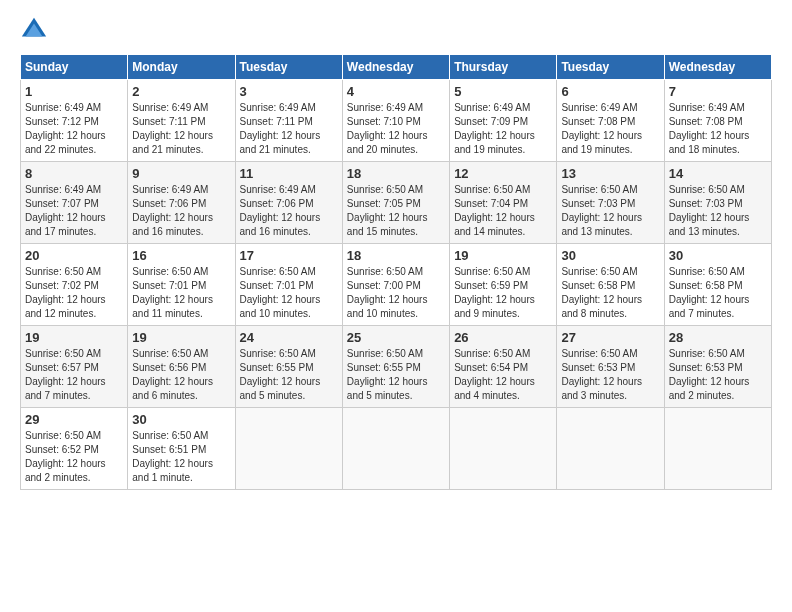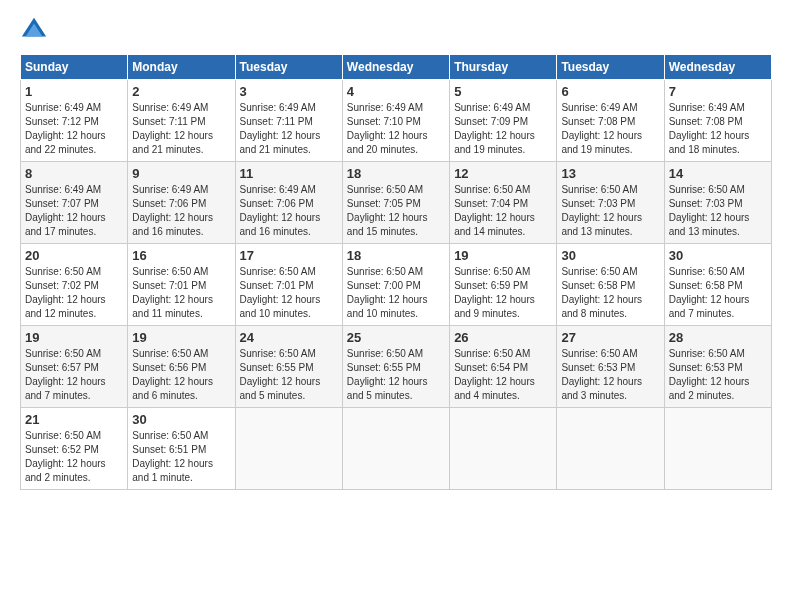--- a/index.html
+++ b/index.html
@@ -333,21 +333,21 @@
           <td>
             <span class="day-num">28</span>
             <div class="day-info" style="white-space: pre-line;">Sunrise: 6:50 AM
 Sunset: 6:53 PM
 Daylight: 12 hours
 and 2 minutes.</div>
           </td>
         </tr>
         <tr>
           <td>
-            <span class="day-num">21</span>
+            <span class="day-num">29</span>
             <div class="day-info" style="white-space: pre-line;">Sunrise: 6:50 AM
 Sunset: 6:52 PM
 Daylight: 12 hours
 and 2 minutes.</div>
           </td>
           <td>
             <span class="day-num">30</span>
             <div class="day-info" style="white-space: pre-line;">Sunrise: 6:50 AM
 Sunset: 6:51 PM
 Daylight: 12 hours

